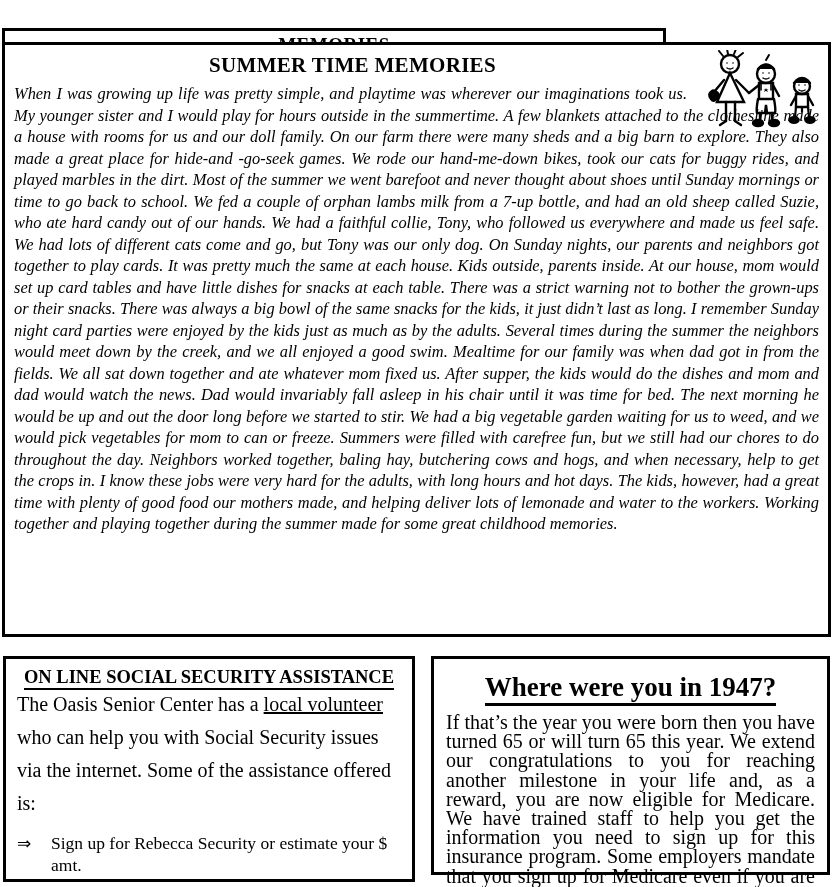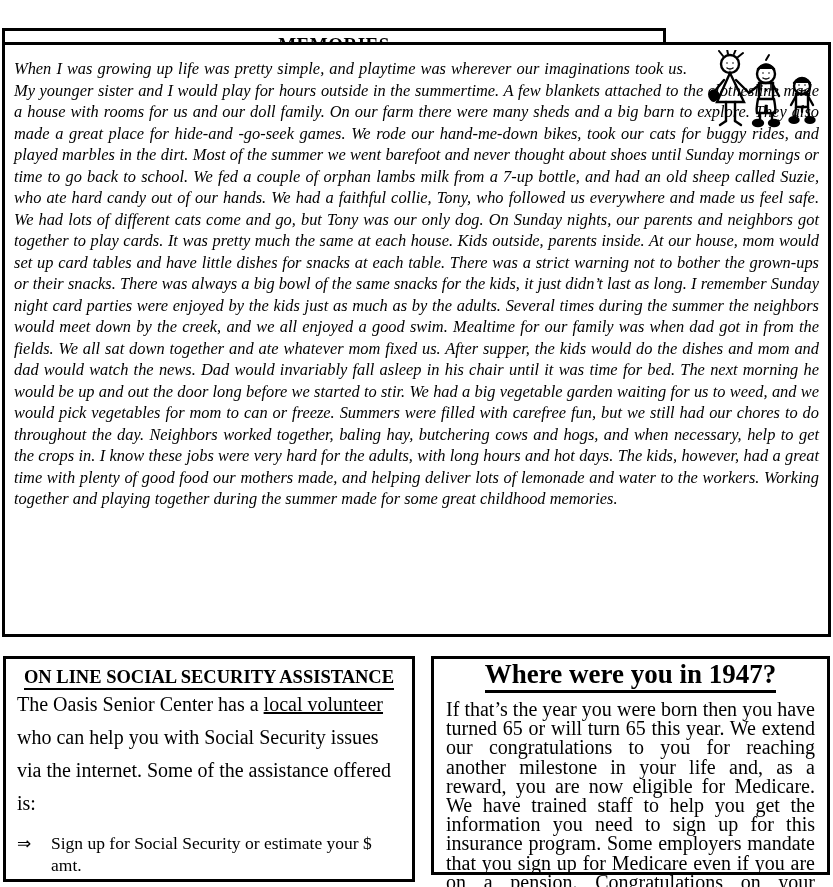--- a/index.html
+++ b/index.html
@@ -61,21 +61,21 @@
   }
   .ss-item .arrow {
     width: 34px; flex: 0 0 34px; font-size: 17px;
     font-family: "DejaVu Sans", sans-serif;
   }
   .ss-item .it-text { flex: 1; }
 
   
   .year-box {
     left: 431px; top: 656px; width: 399px; height: 219px;
-    padding: 0 12px 0 12px;
+    padding: 13px 12px 0 12px;
   }
   .y-title { text-align: center; font-weight: bold; font-size: 27px; }
   .y-title .u2 { border-bottom: 3px solid #000; padding-bottom: 1px; }
   .y-body {
     margin-top: 10px; font-size: 20px; line-height: 19.2px;
     text-align: justify;
   }
 </style>
 </head>
 <body>
@@ -122,32 +122,33 @@
         <circle cx="96" cy="35" r="0.8" fill="#000" stroke="none"></circle>
         <circle cx="102" cy="35" r="0.8" fill="#000" stroke="none"></circle>
         <path d="M96 40 Q99 42 102 40" stroke-width="1.4"></path>
         <path d="M93 44 L105 44 L105 57 L93 57 Z"></path>
         <path d="M93 46 L88 55 M105 46 L110 55"></path>
         <path d="M93 57 L92 67 M105 57 L106 67 M99 57 L99 62" stroke-width="2.2"></path>
         <ellipse cx="91" cy="70" rx="4.5" ry="2.8" fill="#000"></ellipse>
         <ellipse cx="107" cy="70" rx="4.5" ry="2.8" fill="#000"></ellipse>
       </svg>
     </div>
+    <div class="a-title">SUMMER TIME MEMORIES</div>
     <p class="a-body"><span class="wrap-spacer"></span><span>When I was growing up life was pretty simple, and playtime was wherever our imaginations took us. My younger sister and I would play for hours outside in the summertime. A few blankets attached to the clothesline made a house with rooms for us and our doll family. On our farm there were many sheds and a big barn to explore. They also made a great place for hide-and -go-seek games. We rode our hand-me-down bikes, took our cats for buggy rides, and played marbles in the dirt. Most of the summer we went barefoot and never thought about shoes until Sunday mornings or time to go back to school. We fed a couple of orphan lambs milk from a 7-up bottle, and had an old sheep called Suzie, who ate hard candy out of our hands. We had a faithful collie, Tony, who followed us everywhere and made us feel safe. We had lots of different cats come and go, but Tony was our only dog. On Sunday nights, our parents and neighbors got together to play cards. It was pretty much the same at each house. Kids outside, parents inside. At our house, mom would set up card tables and have little dishes for snacks at each table. There was a strict warning not to bother the grown-ups or their snacks. There was always a big bowl of the same snacks for the kids, it just didn’t last as long. I remember Sunday night card parties were enjoyed by the kids just as much as by the adults. Several times during the summer the neighbors would meet down by the creek, and we all enjoyed a good swim. Mealtime for our family was when dad got in from the fields. We all sat down together and ate whatever mom fixed us. After supper, the kids would do the dishes and mom and dad would watch the news. Dad would invariably fall asleep in his chair until it was time for bed. The next morning he would be up and out the door long before we started to stir. We had a big vegetable garden waiting for us to weed, and we would pick vegetables for mom to can or freeze. Summers were filled with carefree fun, but we still had our chores to do throughout the day. Neighbors worked together, baling hay, butchering cows and hogs, and when necessary, help to get the crops in. I know these jobs were very hard for the adults, with long hours and hot days. The kids, however, had a great time with plenty of good food our mothers made, and helping deliver lots of lemonade and water to the workers. Working together and playing together during the summer made for some great childhood memories.</span></p>
   </div>
 
   <div class="box ss-box">
     <div class="ss-title">
       <span class="u">ON LINE SOCIAL SECURITY ASSISTANCE</span>
     </div>
     <p class="ss-intro"><span>The Oasis Senior Center has a </span><span class="u">local volunteer </span><span>who can help you with Social Security issues via the internet. Some of the assistance offered is:</span></p>
     <div class="ss-list">
       <div class="ss-item">
         <span class="arrow">⇒</span>
-        <span class="it-text">Sign up for Social Security or estimate your $ amt.</span>
+        <span class="it-text">Sign up for Rebecca Security or estimate your $ amt.</span>
       </div>
       <div class="ss-item">
         <span class="arrow">⇒</span>
         <span class="it-text">Sign up for Replace</span>
       </div>
       <div class="ss-item">
         <span class="arrow">⇒</span>
         <span class="it-text">Replace a Medicare card</span>
       </div>
     </div>

